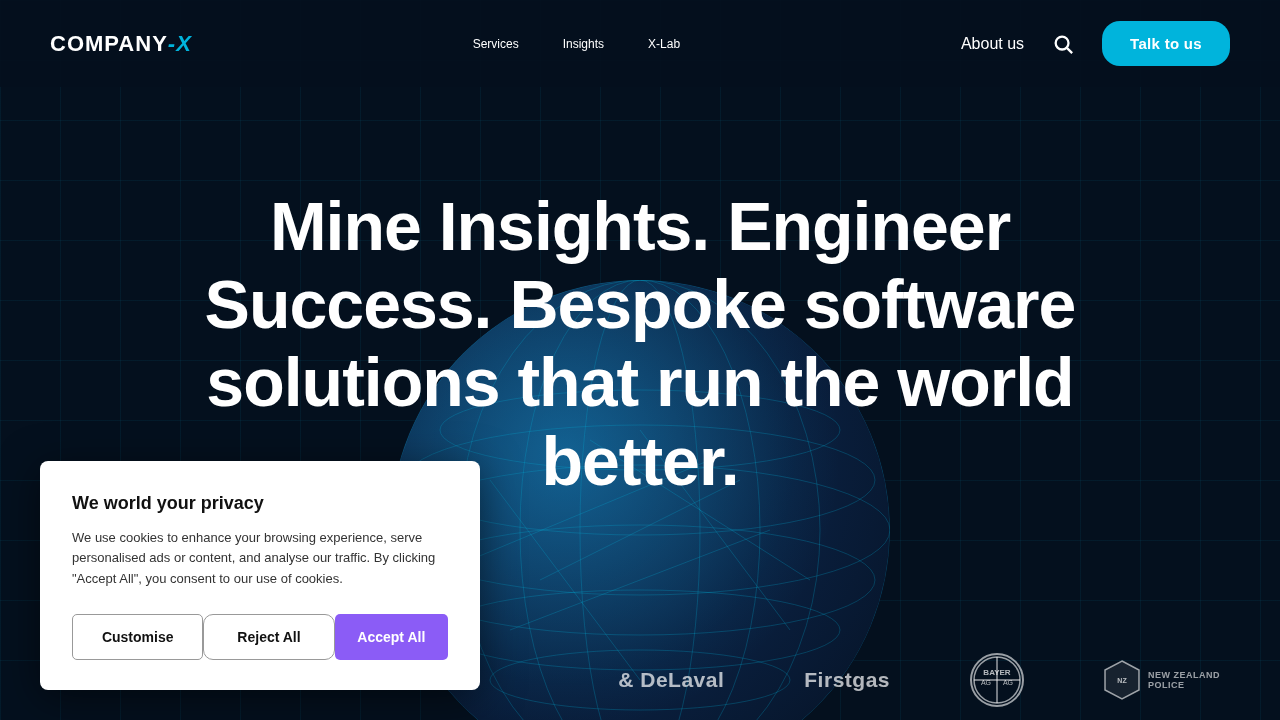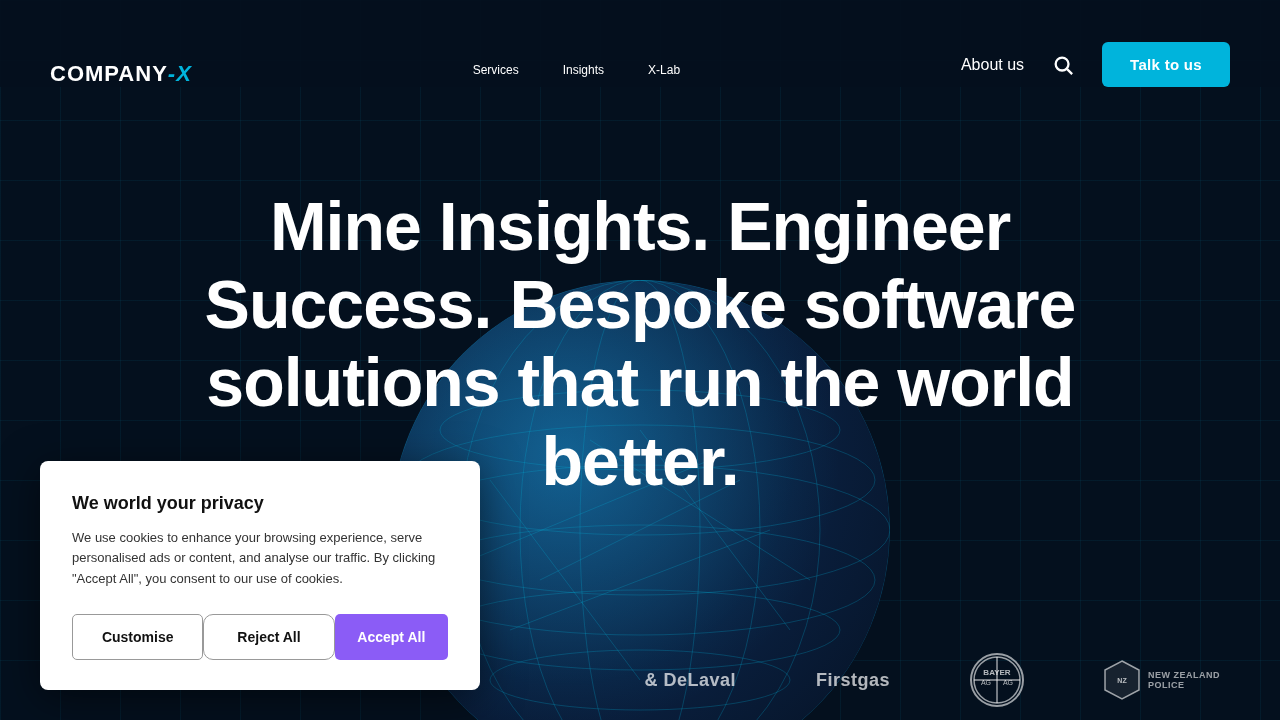--- a/index.html
+++ b/index.html
@@ -59,21 +59,21 @@
       inset: 0;
       border-radius: 50%;
       overflow: hidden;
     }
 
     
     nav {
       position: relative;
       z-index: 10;
       display: flex;
-      align-items: flex-end;
+      align-items: center;
       justify-content: space-between;
       padding: 0 50px;
       height: 87px;
       background: rgba(4, 16, 30, 0.95);
     }
 
     .nav-logo {
       display: flex;
       align-items: center;
     }
@@ -136,21 +136,21 @@
       height: 22px;
     }
 
     .cta-button {
       background: #00b4dc;
       color: #fff;
       border: none;
       padding: 14px 28px;
       font-size: 15px;
       font-weight: 700;
-      border-radius: 6px;
+      border-radius: 18px;
       cursor: pointer;
       letter-spacing: 0.3px;
     }
 
     
     .hero {
       position: relative;
       z-index: 2;
       text-align: center;
       padding-top: 100px;
@@ -175,21 +175,21 @@
       display: flex;
       align-items: center;
       justify-content: flex-end;
       gap: 80px;
       padding: 20px 60px;
       height: 80px;
     }
 
     .client-logo {
       color: rgba(255,255,255,0.7);
-      font-size: 18px;
+      font-size: 21px;
       font-weight: 600;
       letter-spacing: 0.5px;
       white-space: nowrap;
       text-align: right;
     }
 
     
     .bayer-logo {
       display: flex;
       align-items: center;

